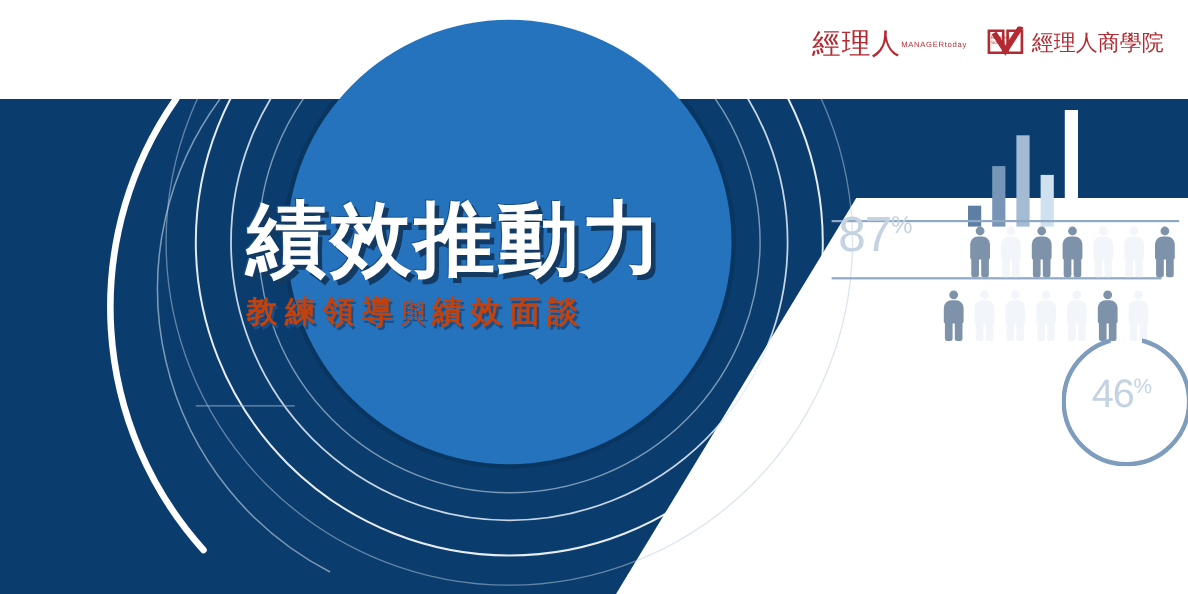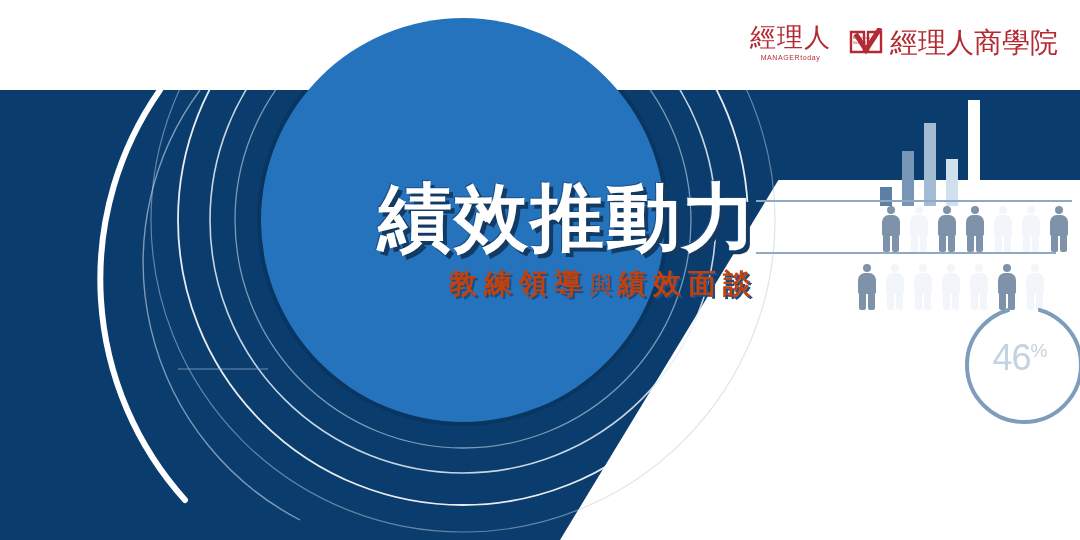--- a/index.html
+++ b/index.html
@@ -26,21 +26,21 @@
   .arcs{position:absolute;left:0;top:0;width:1080px;height:540px;pointer-events:none;}
 
   
   .blue-circle{
     position:absolute;left:261px;top:18px;width:404px;height:404px;
     border-radius:50%;background:#2572bd;
   }
 
   
   .title-wrap{
-    position:absolute;left:238px;top:180px;width:520px;text-align:right;
+    position:absolute;left:224px;top:180px;width:520px;text-align:left;
   }
   .main-title{
     font-size:74px;font-weight:bold;color:#ffffff;letter-spacing:2px;
     line-height:1.02;
     text-shadow:4px 4px 0 #123a62, -1px -1px 0 #1b4f86;
     white-space:nowrap;
   }
   .sub-title{
     margin-top:10px;font-size:28px;font-weight:bold;color:#c2410c;
     letter-spacing:7px;white-space:nowrap;
@@ -87,26 +87,26 @@
     border-radius:7px 7px 2px 2px;
   }
   .person .legL,.person .legR{position:absolute;top:29px;width:7px;height:17px;border-radius:0 0 2px 2px;}
   .person .legL{left:1px;}
   .person .legR{left:10px;}
 
   
   .logos{
     position:absolute;right:22px;top:24px;display:flex;align-items:center;gap:18px;
   }
-  .logo-mt{display:flex;flex-direction:column;align-items:center;}
+  .logo-mt{display:flex;align-items:center;}
   .logo-mt .cn{font-size:26px;color:#b42a32;letter-spacing:1px;font-weight:400;line-height:1;}
   .logo-mt .en{font-size:7px;color:#b42a32;letter-spacing:.6px;margin-top:4px;}
   .logo-bs{display:flex;align-items:center;gap:7px;}
   .bs-mark{width:34px;height:30px;position:relative;}
-  .logo-bs .cn{font-size:28px;color:#b42a32;letter-spacing:0px;line-height:1;}
+  .logo-bs .cn{font-size:20px;color:#b42a32;letter-spacing:0px;line-height:1;}
 
   
   .tagline{
     position:absolute;left:660px;top:428px;
     font-size:17px;color:#13375f;letter-spacing:2.5px;font-weight:500;
   }
 </style>
 </head>
 <body>
 
@@ -151,20 +151,21 @@
         <div class="bar" style="left: 0px; height: 19px; background: rgb(93, 127, 165);"></div>
         <div class="bar" style="left: 22px; height: 55px; background: rgb(119, 150, 183);"></div>
         <div class="bar" style="left: 44px; height: 83px; background: rgb(163, 188, 212);"></div>
         <div class="bar" style="left: 66px; height: 47px; background: rgb(207, 224, 238);"></div>
         <div class="bar" style="left: 88px; height: 106px; background: rgb(255, 255, 255);"></div>
       </div>
 
     <div class="rule rule-top"></div>
     <div class="rule rule-mid"></div>
 
+    <div class="stat-87"><span>87</span><span class="pct">%</span></div>
 
     <div class="people-row row-top">
         <div class="person">
           <span class="head" style="background:#7e93aa"></span>
           <span class="body" style="background:#7e93aa"></span>
           <span class="legL" style="background:#7e93aa"></span>
           <span class="legR" style="background:#7e93aa"></span>
         </div>
         <div class="person">
           <span class="head" style="background:#f2f6fa"></span>

